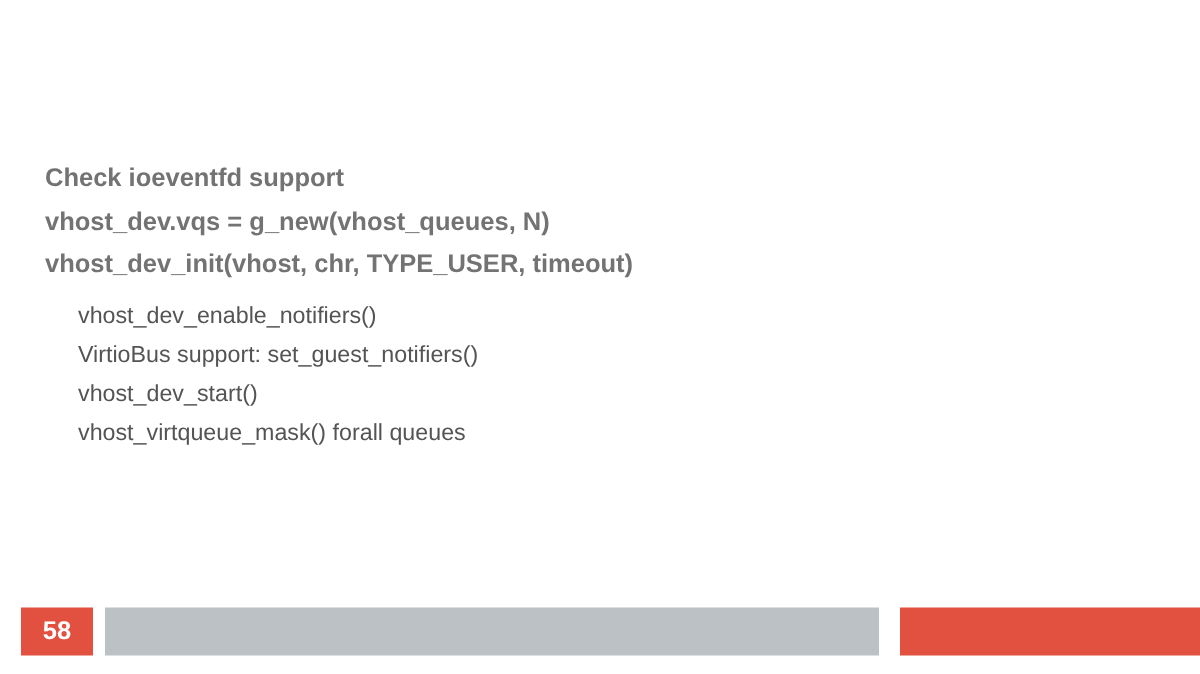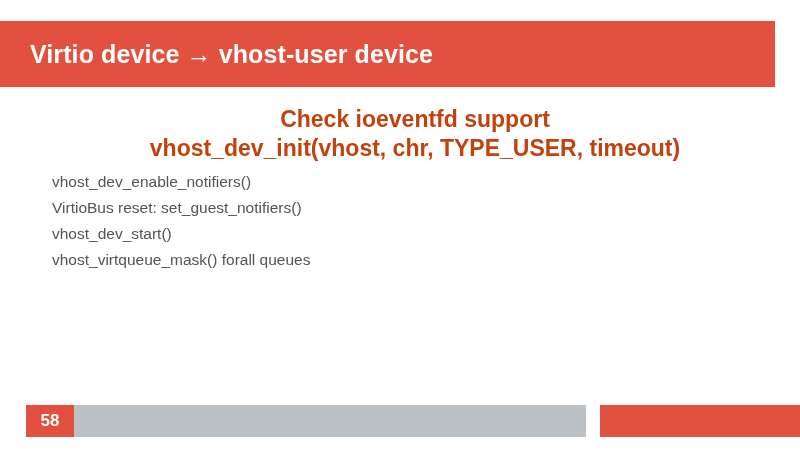--- a/index.html
+++ b/index.html
@@ -44,44 +44,43 @@
   
   .body-area {
     position: absolute;
     left: 0;
     top: 105px;
     width: 800px;
   }
   .lvl1 {
     margin: 0;
     padding: 0 0 0 30px;
-    color: #c2410c;
-    font-size: 23px;
+    color: #737373;
+    font-size: 17px;
     font-weight: bold;
     line-height: 28.5px;
     white-space: nowrap;
-    text-align: center;
   }
   .lvl2 {
     margin: 0;
     padding: 0 0 0 52px;
     color: #545454;
     font-size: 15.5px;
     font-weight: normal;
     line-height: 26px;
     white-space: nowrap;
   }
   .lvl2-first {
     margin-top: 7px;
   }
 
   
   .footer-badge {
     position: absolute;
-    left: 26px;
+    left: 14px;
     top: 405px;
     width: 48px;
     height: 32px;
     background: #e2503f;
     color: #ffffff;
     font-size: 17px;
     font-weight: bold;
     text-align: center;
     line-height: 32px;
   }
@@ -100,31 +99,29 @@
     width: 200px;
     height: 32px;
     background: #e2503f;
   }
 </style>
 </head>
 <body>
 
 <div id="slide">
 
-  <div class="title-band">
-    <div class="title-text">Virtio device → vhost-user device</div>
-  </div>
 
   <div class="body-area">
 
     <p class="lvl1">Check ioeventfd support</p>
+    <p class="lvl1">vhost_dev.vqs = g_new(vhost_queues, N)</p>
     <p class="lvl1">vhost_dev_init(vhost, chr, TYPE_USER, timeout)</p>
 
     <p class="lvl2 lvl2-first">vhost_dev_enable_notifiers()</p>
-    <p class="lvl2">VirtioBus reset: set_guest_notifiers()</p>
+    <p class="lvl2">VirtioBus support: set_guest_notifiers()</p>
     <p class="lvl2">vhost_dev_start()</p>
     <p class="lvl2">vhost_virtqueue_mask() forall queues</p>
 
   </div>
 
   <div class="footer-bar-gray"></div>
   <div class="footer-bar-red"></div>
   <div class="footer-badge">58</div>
 
 </div>

